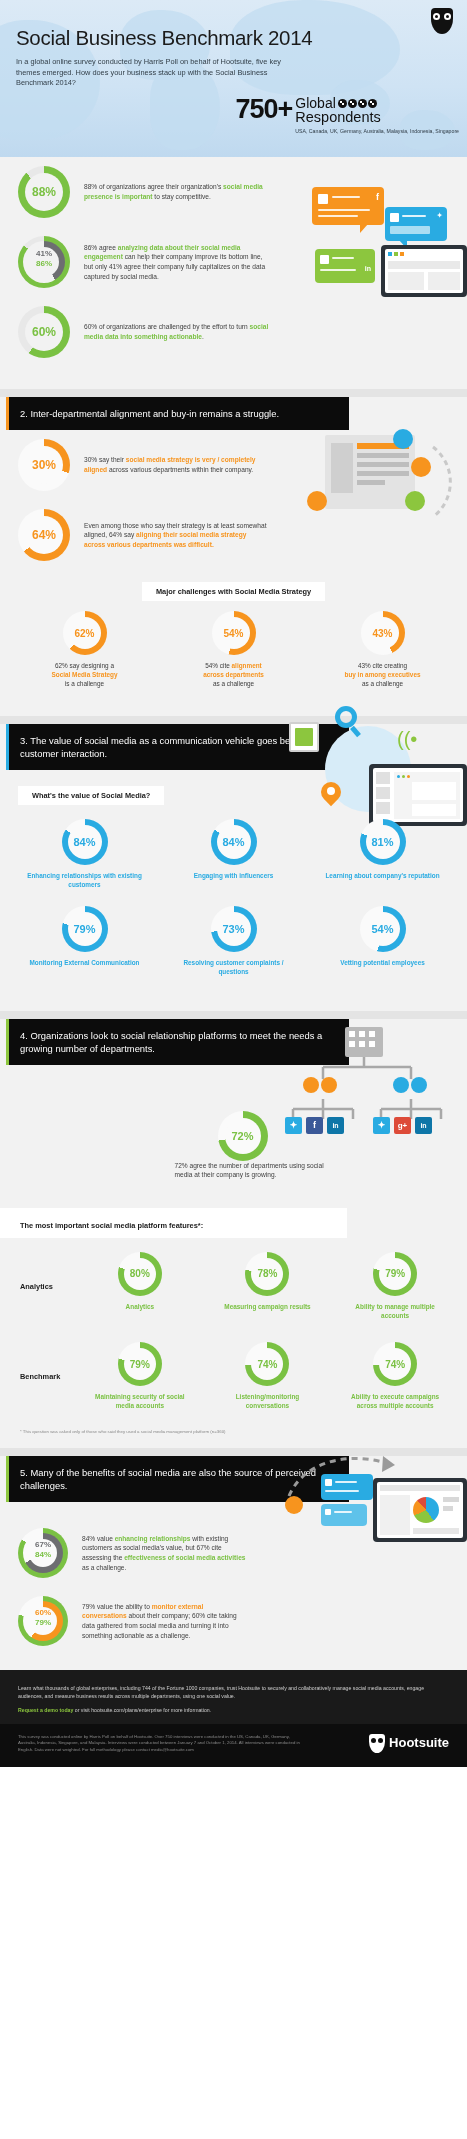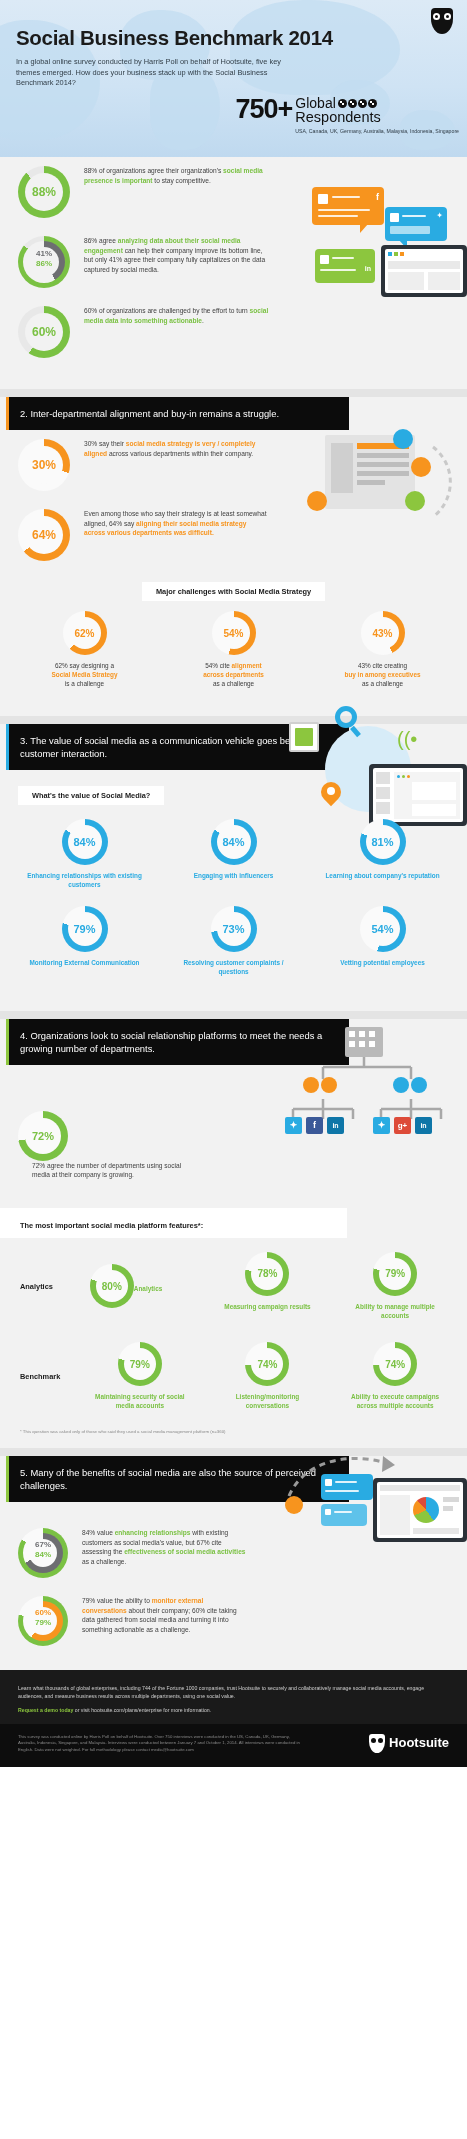--- a/index.html
+++ b/index.html
@@ -22,21 +22,21 @@
   .map-blob { position: absolute; background: #c2dcf0; opacity: .75; border-radius: 45% 55% 50% 40%; }
   .owl {
     position: absolute; right: 14px; top: 8px; width: 22px; height: 26px;
     background: #111; border-radius: 4px 4px 50% 50% / 4px 4px 60% 60%;
   }
   .owl .eye { position: absolute; top: 5px; width: 7px; height: 7px; background:#fff; border-radius:50%; }
   .owl .eye.l { left: 2px; } .owl .eye.r { right: 2px; }
   .owl .eye i { position:absolute; top:2px; left:2px; width:3px; height:3px; background:#111; border-radius:50%; }
   .h-title {
     position: relative; padding: 26px 0 0 16px;
-    font-size: 20.5px; font-weight: bold; color: #1b1b1b; letter-spacing: -.3px;
+    font-size: 20.5px; font-weight: normal; color: #1b1b1b; letter-spacing: -.3px;
   }
   .h-sub {
     position: relative; padding: 7px 0 0 16px; width: 300px;
     font-size: 7.4px; line-height: 10.6px; color: #34404a;
   }
   .resp-block {
     position: absolute; right: 8px; top: 96px; text-align: left;
     display: flex; align-items: flex-start;
   }
   .resp-num { font-size: 27px; font-weight: bold; color: #111; line-height: 26px; letter-spacing: -1px; }
@@ -62,21 +62,21 @@
   .bar-green { background: #8cc63e; }
   .bar-orange { background: #f7941e; }
   .bar-blue { background: #29abe2; }
 
   
   .donut { position: relative; border-radius: 50%; background: #fafafa; display:flex; align-items:center; justify-content:center; flex-direction:column; }
   .donut .hole { position: absolute; border-radius: 50%; background: #f2f2f2; }
   .donut .val { position: relative; font-weight: bold; }
 
   
-  .stat-row { display: flex; align-items: flex-start; padding: 9px 0 9px 18px; }
+  .stat-row { display: flex; align-items: center; padding: 9px 0 9px 18px; }
   .stat-text { margin-left: 14px; font-size: 6.6px; line-height: 9.6px; width: 185px; color: #3f3f3f; }
   .g { color: #7ac143; font-weight: bold; }
   .o { color: #f7941e; font-weight: bold; }
   .b { color: #29abe2; font-weight: bold; }
 
   
   .chip {
     background: #fff; display: inline-block; padding: 5px 14px;
     font-size: 7.4px; font-weight: bold; color: #1b1b1b;
   }
@@ -445,21 +445,21 @@
       <div class="stat-text" style="width:150px;">72% agree the number of departments using social media at their company is growing.</div>
     </div>
 
     <div style="background:#fff;margin:0 120px 0 0;padding:6px 0 6px 20px;">
       <span style="font-size:7.4px;font-weight:bold;color:#1b1b1b;">The most important social media platform features*:</span>
     </div>
 
     <div style="display:flex;align-items:center;padding:14px 8px 4px 0;">
       <div style="width:76px;padding-left:20px;font-size:7.4px;font-weight:bold;color:#1b1b1b;">Analytics</div>
       <div style="flex:1;display:flex;justify-content:space-around;">
-        <div class="cell" style="width:100px;text-align:center;display:flex;align-items:center;">
+        <div class="cell" style="width:100px;text-align:center;display:flex;flex-direction:column;align-items:center;">
           <div class="donut" style="width:44px;height:44px;background:conic-gradient(#7ac143 0 80%, #fafafa 80% 100%);">
             <div class="hole" style="inset:6px;background:#fafafa;"></div>
             <span class="val" style="font-size:10px;color:#7ac143;">80%</span>
           </div>
           <div class="cap g">Analytics</div>
         </div>
         <div class="cell" style="width:100px;text-align:center;display:flex;flex-direction:column;align-items:center;">
           <div class="donut" style="width:44px;height:44px;background:conic-gradient(#7ac143 0 78%, #fafafa 78% 100%);">
             <div class="hole" style="inset:6px;background:#fafafa;"></div>
             <span class="val" style="font-size:10px;color:#7ac143;">78%</span>

